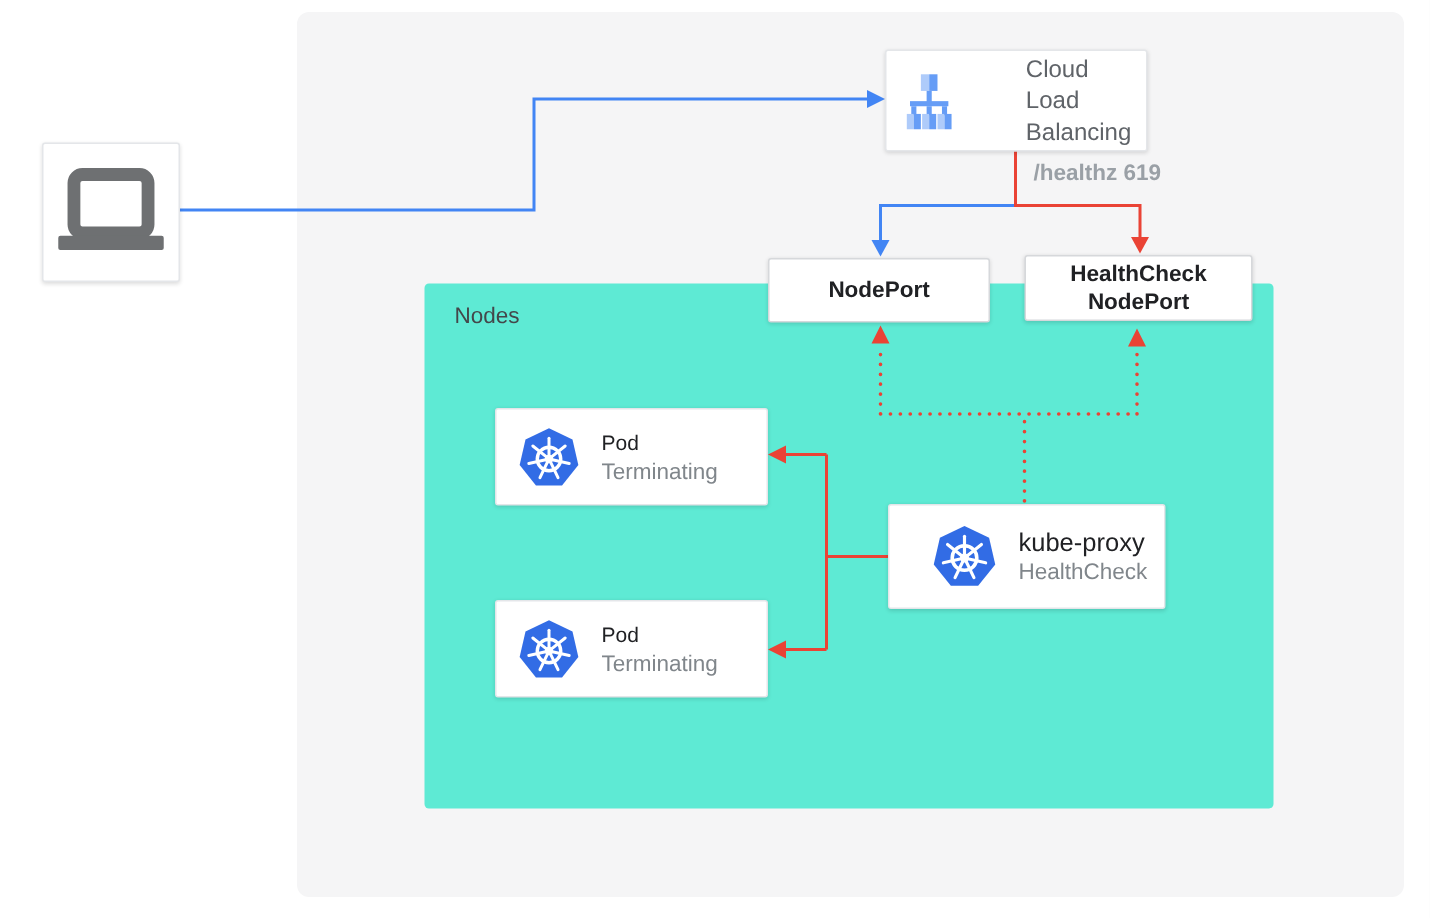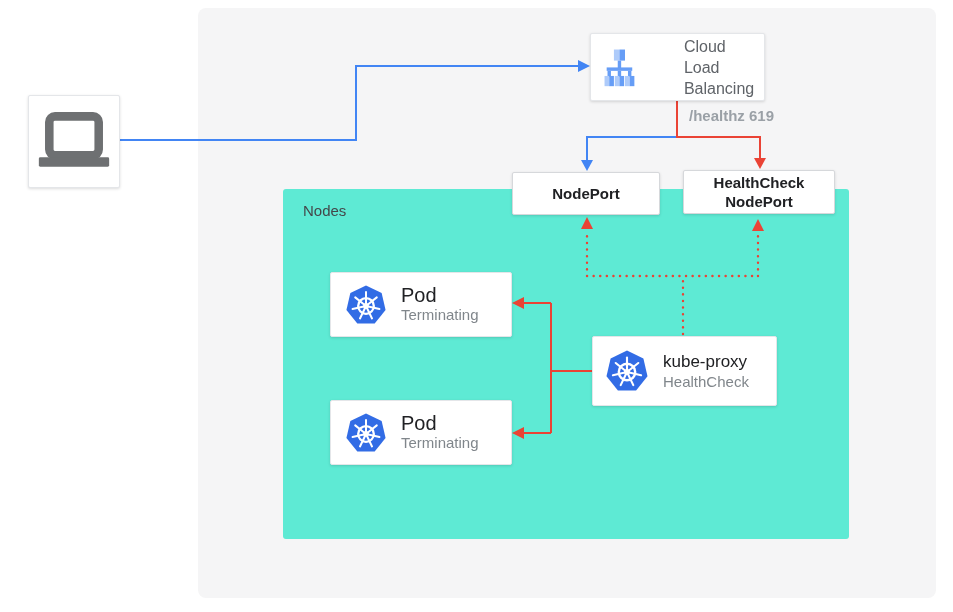--- a/index.html
+++ b/index.html
@@ -29,23 +29,23 @@
   .clb-label{font-size:16px;line-height:21px;color:#5F6368;width:94px;margin-left:10px;}
   .port-box{
     border:1px solid #D6D8DB;justify-content:center;text-align:center;
     font-weight:bold;font-size:15px;color:#202124;line-height:19px;
   }
   .nodeport-box{left:512px;top:172px;width:148px;height:43px;}
   .healthcheck-box{left:683px;top:170px;width:152px;height:44px;flex-direction:column;}
   .pod-box{width:182px;height:65px;padding-left:14px;}
   .pod-box-1{left:330px;top:272px;}
   .pod-box-2{left:330px;top:400px;}
-  .kubeproxy-box{left:592px;top:336px;width:185px;height:70px;padding-left:12px;}
+  .kubeproxy-box{left:592px;top:336px;width:185px;height:70px;padding-left:28px;}
   .box-text{margin-left:14px;}
-  .box-title{font-size:20px;color:#202124;line-height:20px;}
+  .box-title{font-size:14px;color:#202124;line-height:20px;}
   .box-sub{font-size:15px;color:#80868B;line-height:19px;text-align:right;}
   .kubeproxy-box .box-title{font-size:17px;}
   .healthz-label{
     position:absolute;left:689px;top:107px;font-size:15px;font-weight:bold;color:#9AA0A6;
   }
   .k8s-icon{flex:0 0 auto;}
 </style>
 </head>
 <body>
 

